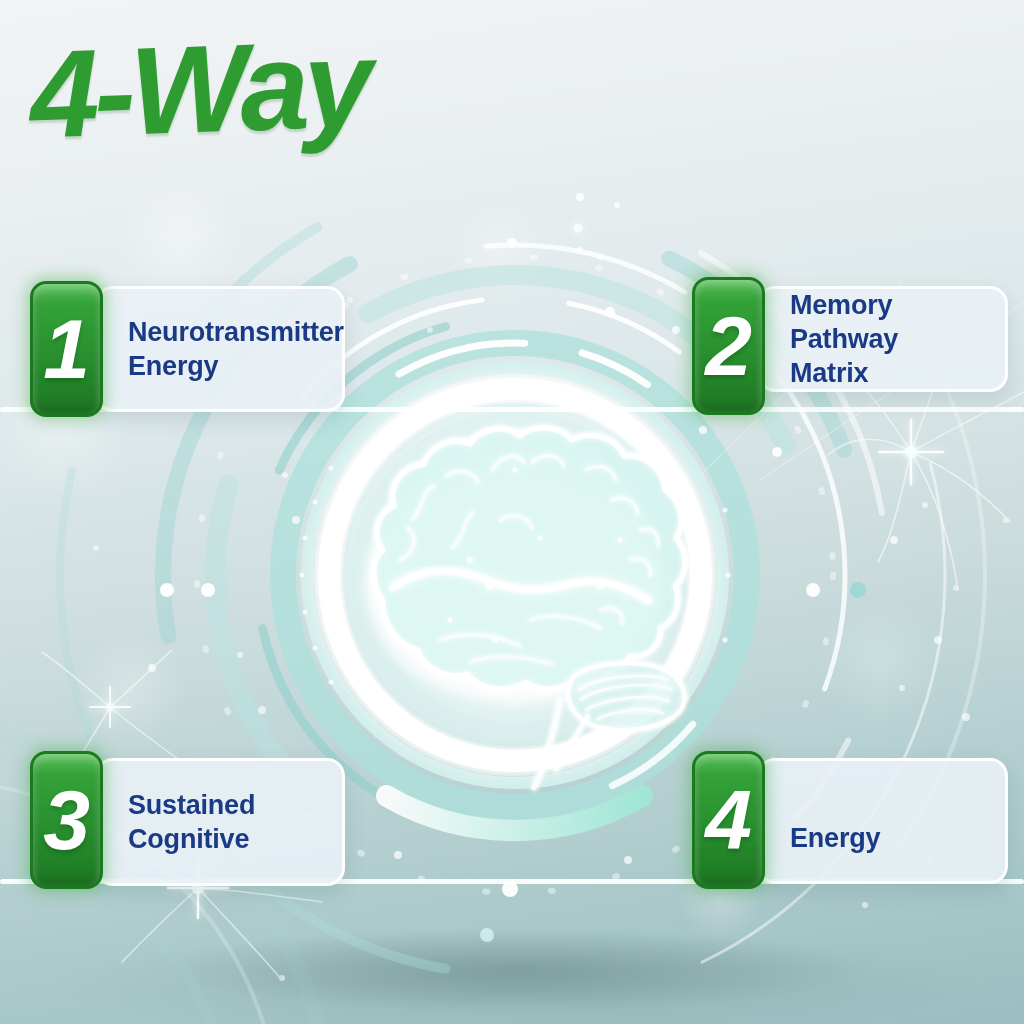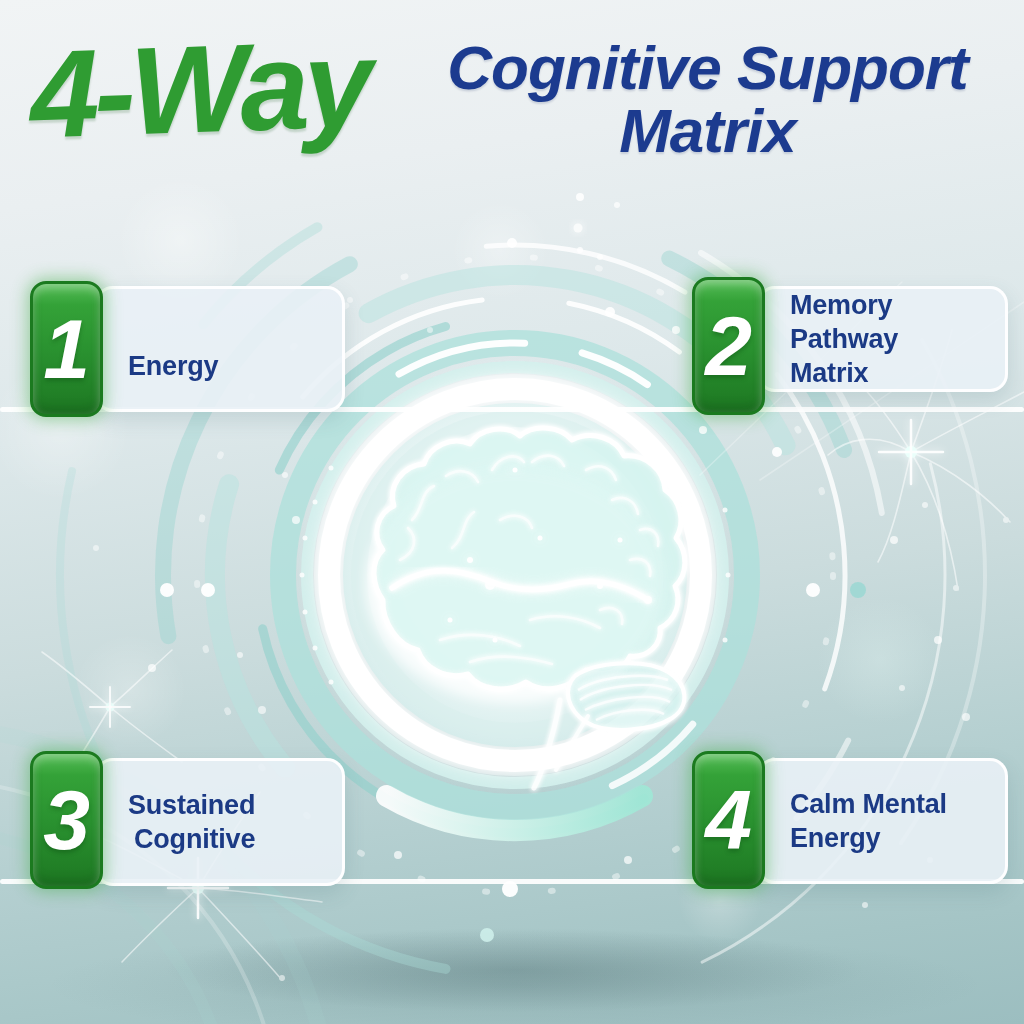--- a/index.html
+++ b/index.html
@@ -55,21 +55,21 @@
   }
   .badge span{
     color:#ffffff;font-size:84px;font-weight:bold;font-style:italic;
     text-shadow:0 3px 4px rgba(10,70,15,.35);
   }
   
   .panel.p1{left:95px;top:286px;width:250px;height:126px;}
   .badge.b1{left:30px;top:281px;height:136px;}
   .panel.p2{left:757px;top:286px;width:251px;height:106px;}
   .badge.b2{left:692px;top:277px;height:138px;}
-  .panel.p3{left:95px;top:758px;width:250px;height:128px;text-align:right;}
+  .panel.p3{left:95px;top:758px;width:250px;height:128px;}
   .badge.b3{left:30px;top:751px;height:138px;}
   .panel.p4{left:757px;top:758px;width:251px;height:126px;}
   .badge.b4{left:692px;top:751px;height:138px;}
 </style>
 </head>
 <body>
 
 <div class="stage">
 
   <svg class="bg-art" width="1024" height="1024" viewBox="0 0 1024 1024">
@@ -292,29 +292,25 @@
           <circle cx="490" cy="585" r="5" opacity=".9"></circle>
         <circle cx="648" cy="600" r="4" opacity=".9"></circle>
       </g>
     </g>
   </svg>
 
   <div class="hline row1"></div>
   <div class="hline row2"></div>
 
   <div class="title-prefix">4-Way</div>
-  <div class="title-main">
-    <span>Cognitive Support</span><br>
-    <span>Matrix</span>
-  </div>
 
   <div class="card">
     <div class="panel p1">
       <div class="label">
-        <br>
+        <span>Neurotransmitter</span><br>
         <span>Energy</span>
       </div>
     </div>
     <div class="badge b1">
       <span>1</span>
     </div>
   </div>
 
   <div class="card">
     <div class="panel p2">
@@ -336,21 +332,21 @@
       </div>
     </div>
     <div class="badge b3">
       <span>3</span>
     </div>
   </div>
 
   <div class="card">
     <div class="panel p4">
       <div class="label">
-        <span>Calm Mental</span><br>
+        <br>
         <span>Energy</span>
       </div>
     </div>
     <div class="badge b4">
       <span>4</span>
     </div>
   </div>
 
 </div>
 

